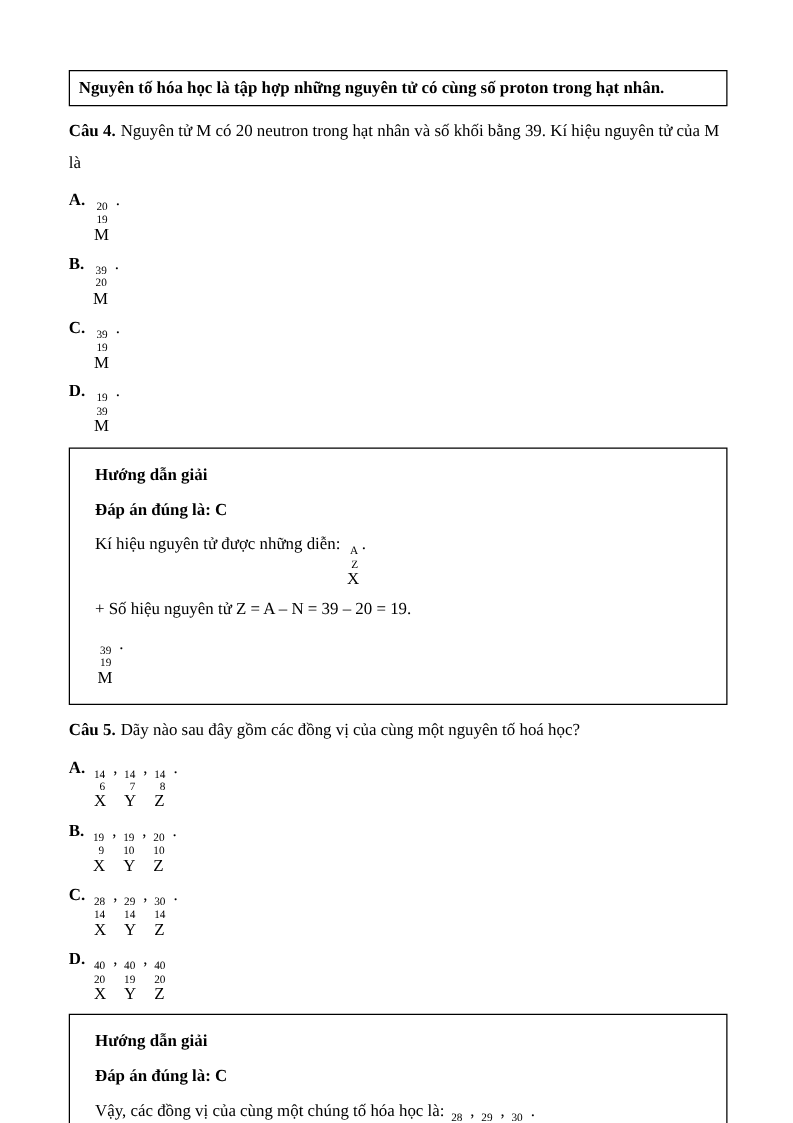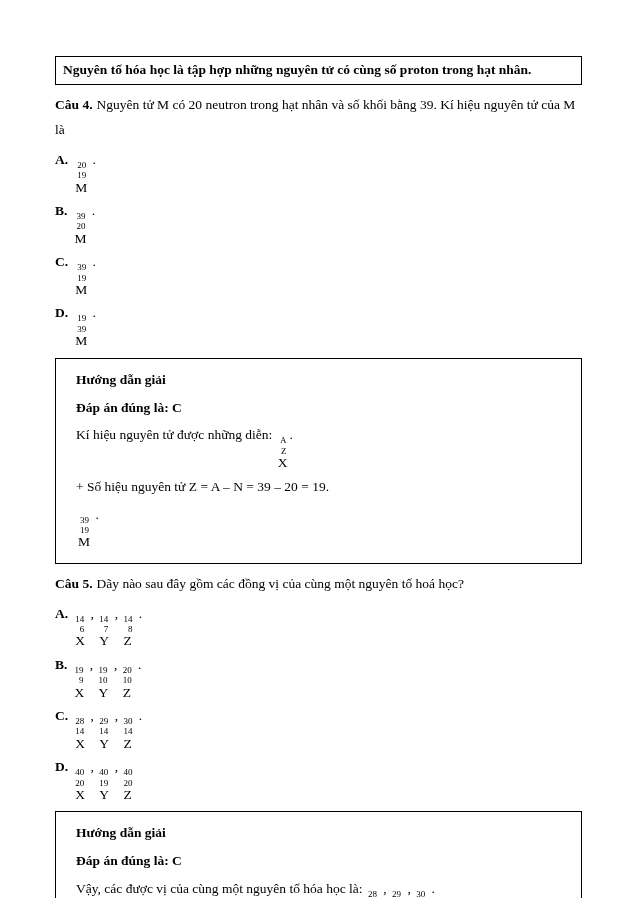--- a/index.html
+++ b/index.html
@@ -180,21 +180,21 @@
           </span><span class="run"> , </span><span class="nuclide">
             <span class="stack">
               <span class="mass">40</span>
               <span class="znum">20</span>
             </span>
             <span class="sym">Z</span>
           </span></p>
         <div class="solution-box">
           <p class="sol-title">Hướng dẫn giải</p>
           <p class="sol-answer">Đáp án đúng là: C</p>
-          <p class="sol-line"><span class="run">Vậy, các được vị của cùng một nguyên tố hóa học là: </span><span class="nuclide">
+          <p class="sol-line"><span class="run">Vậy, các đồng vị của cùng một chúng tố hóa học là: </span><span class="nuclide">
               <span class="stack">
                 <span class="mass">28</span>
                 <span class="znum">14</span>
               </span>
               <span class="sym">X</span>
             </span><span class="run"> , </span><span class="nuclide">
               <span class="stack">
                 <span class="mass">29</span>
                 <span class="znum">14</span>
               </span>

